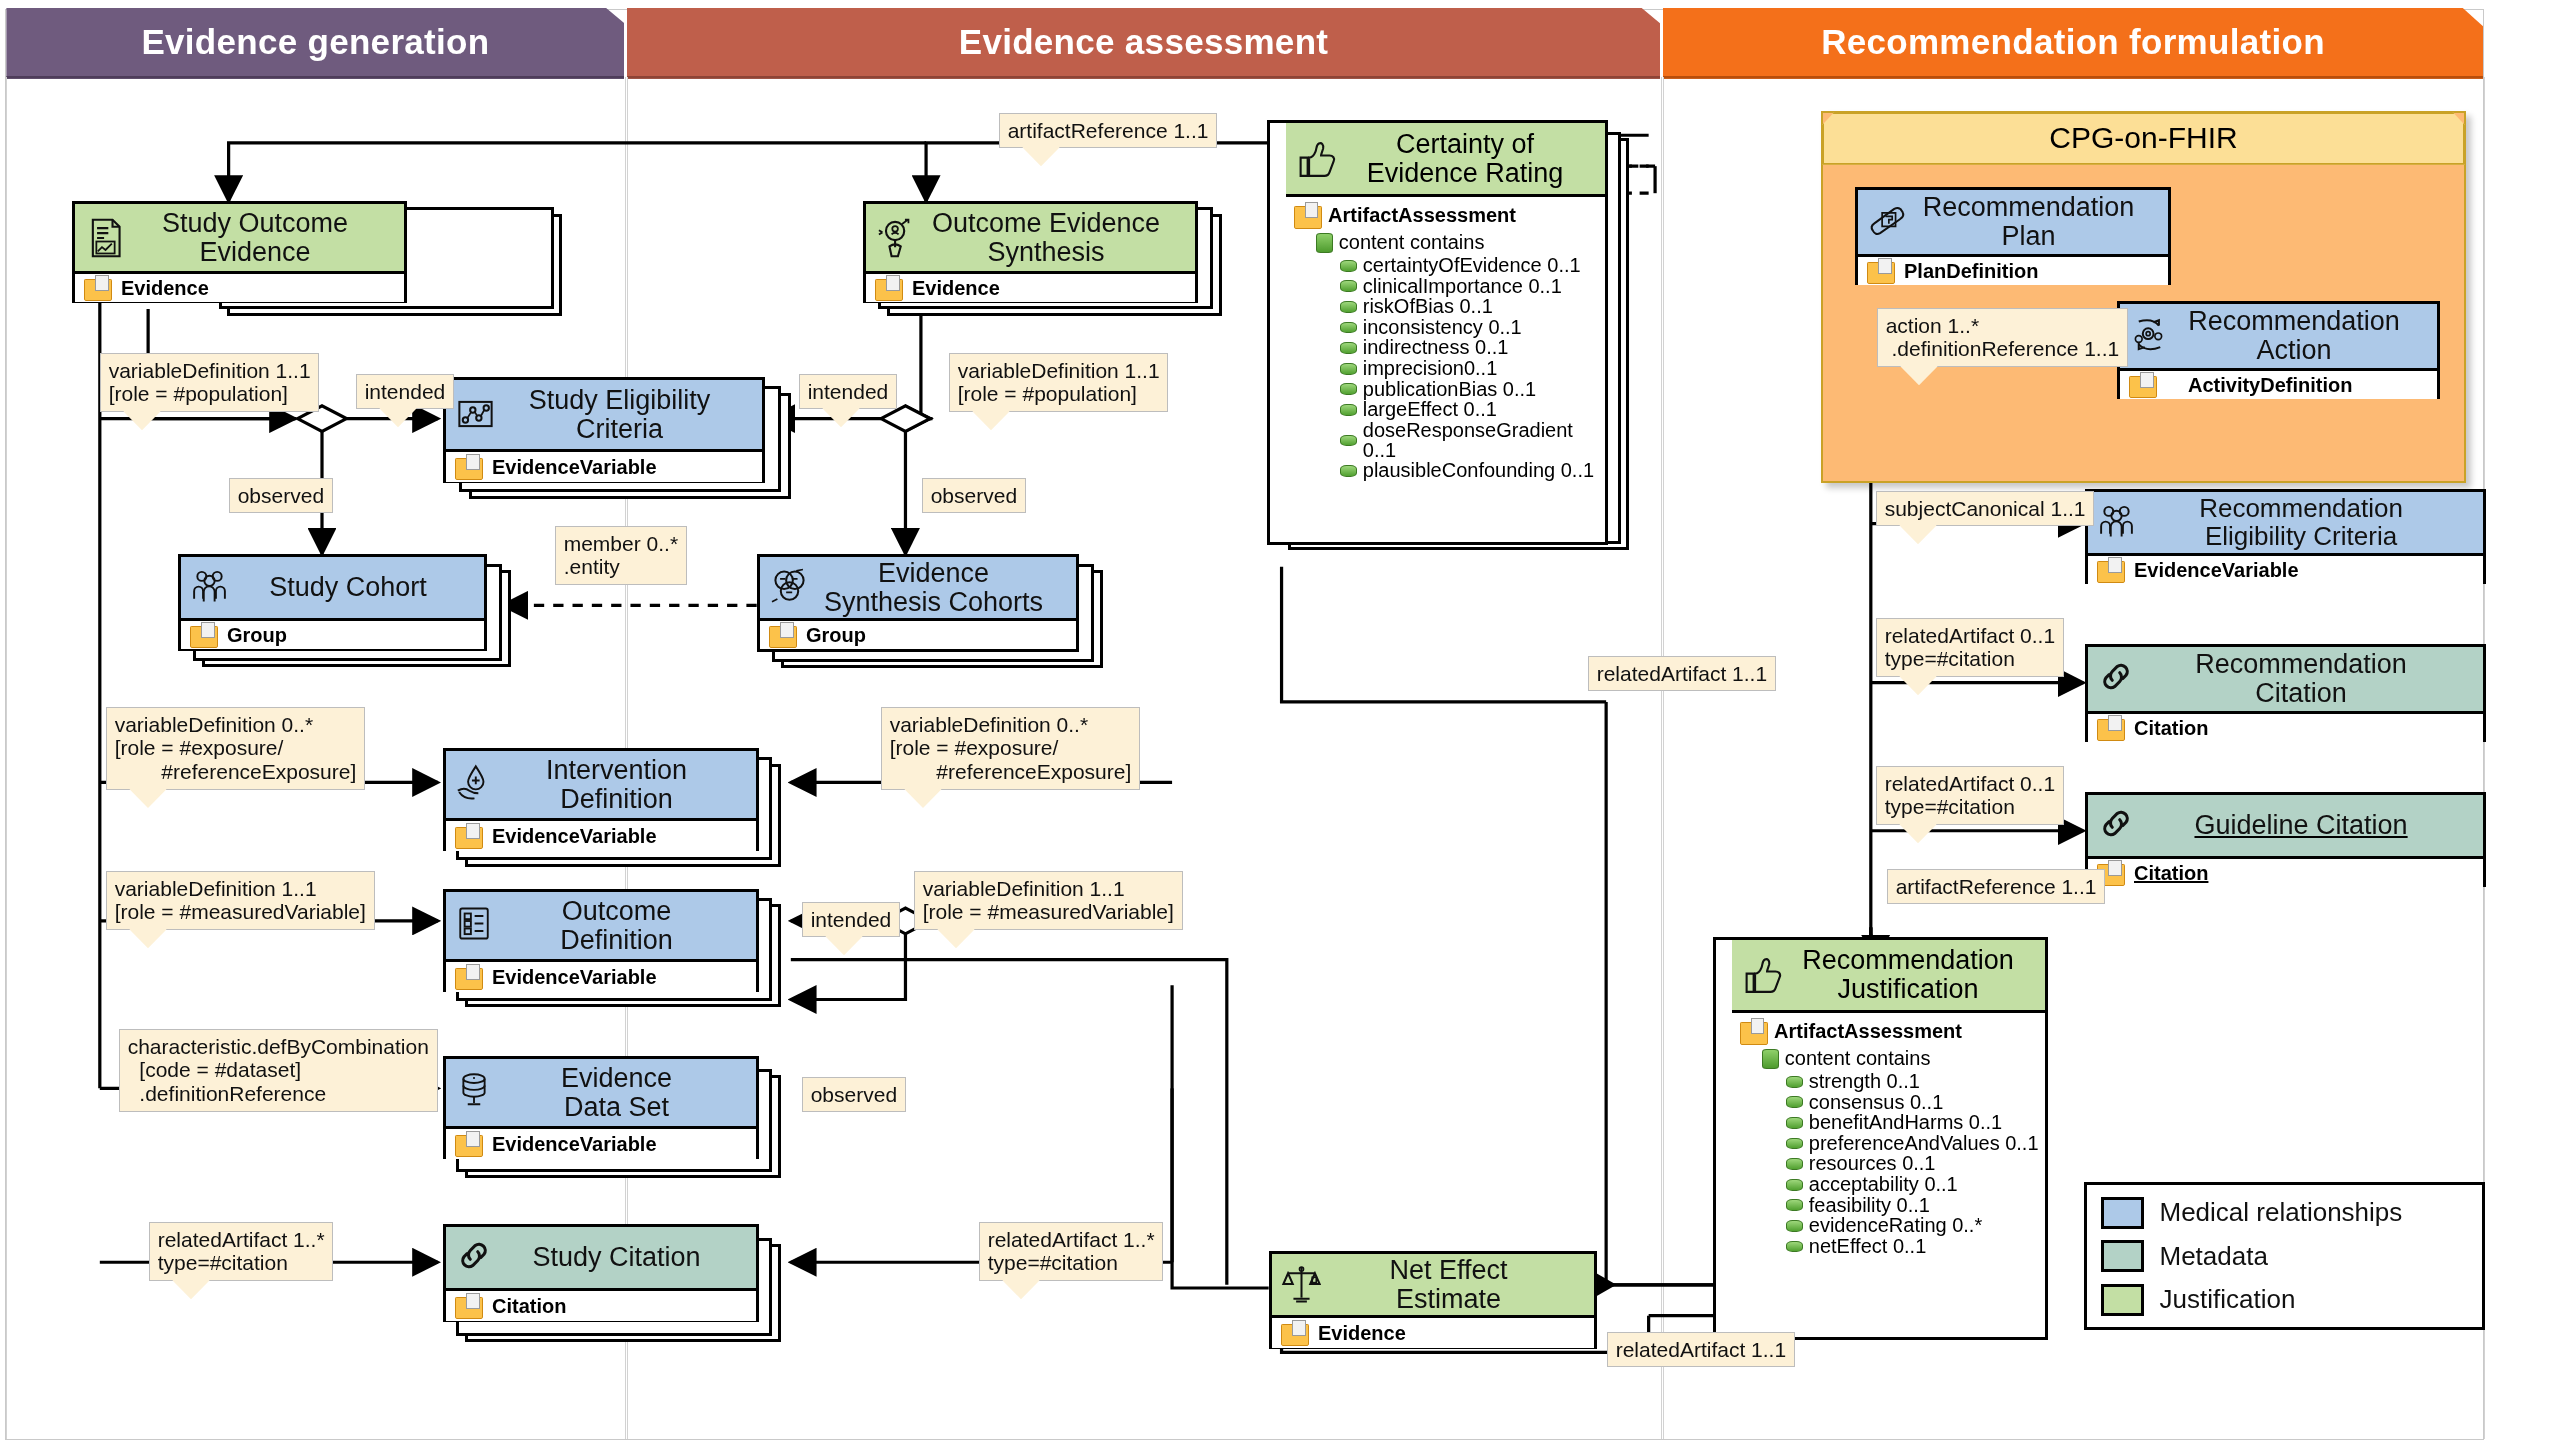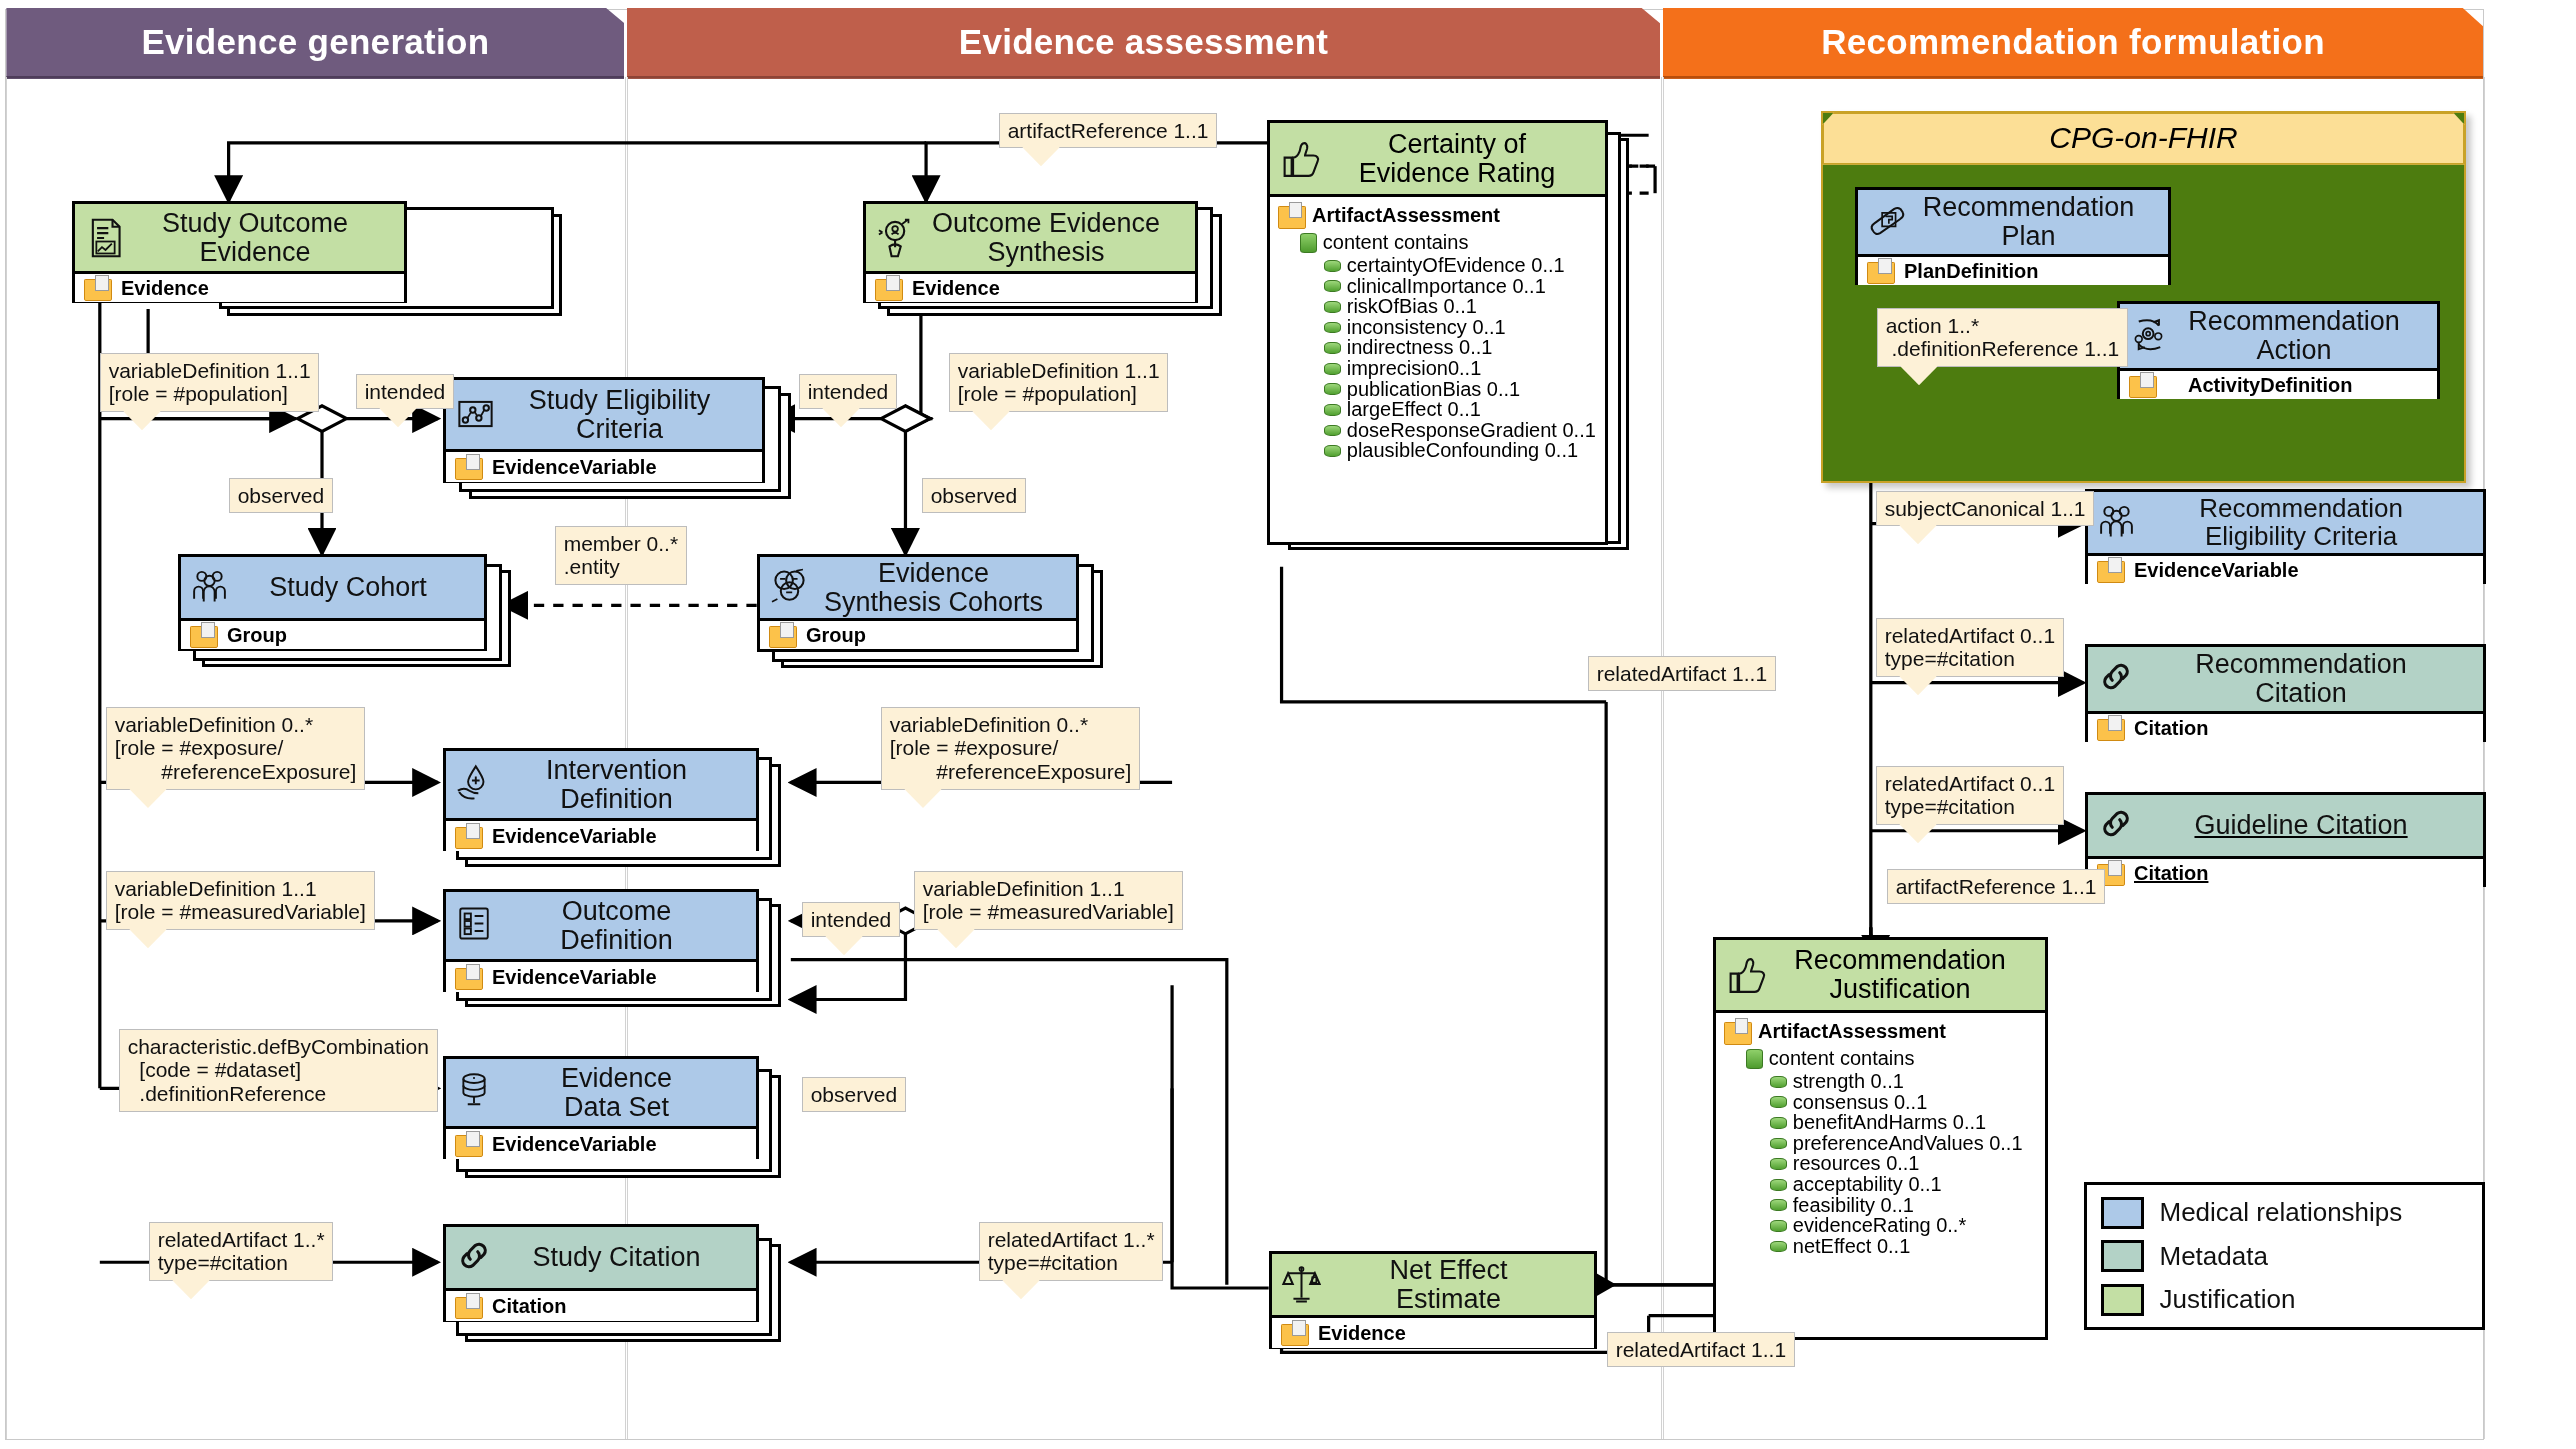--- a/index.html
+++ b/index.html
@@ -23,21 +23,21 @@
   .cls .ft{display:flex;align-items:center;gap:9px;padding:0 9px;box-sizing:border-box;background:#fff;}
   .cls .ft .lbl{font-size:20px;font-weight:bold;color:#000;}
   .blue .hd{background:#adc9e8;}
   .teal .hd{background:#b3d2c6;}
   .green .hd{background:#c3dfa4;}
 
   
   .stack1,.stack2{position:absolute;border:3.2px solid #000;box-sizing:border-box;background:#fff;}
 
   
-  .attrbox{position:absolute;box-sizing:border-box;border:3.2px solid #000;background:#fff;}
+  .attrbox{position:absolute;box-sizing:border-box;border:3.2px solid #000;background:#fff;padding-left:16px;}
   .attrbox .hd{display:flex;align-items:center;justify-content:center;border-bottom:3.2px solid #000;position:relative;background:#c3dfa4;}
   .attrbox .hd .title{font-size:27px;line-height:1.06;text-align:center;padding-left:39px;}
   .attrbox .hd .ico{position:absolute;left:9px;top:50%;transform:translateY(-50%);width:45px;height:45px;}
   .attrbox .body{padding:5.2px 6.4px 6.4px 7.7px;}
   .attrbox .res{display:flex;align-items:center;gap:6.4px;font-size:20px;font-weight:bold;margin-bottom:2.6px;}
   .attrbox .cc{display:flex;align-items:center;gap:6.4px;font-size:20px;margin-left:22px;margin-bottom:1.3px;}
   .attrbox .it{display:flex;align-items:center;gap:6.4px;font-size:20px;margin-left:46px;line-height:1.0;margin-bottom:0.6px;}
 
   
   .fld{width:28px;height:26px;position:relative;flex:0 0 auto;}
@@ -50,22 +50,22 @@
   .cylsm:before{content:"";position:absolute;left:0;top:1.3px;width:15.5px;height:9.7px;background:linear-gradient(#9ed77c,#51a030);border:1.3px solid #3c7a23;border-radius:6.4px/3.9px;}
 
   
   .note{position:absolute;box-sizing:border-box;background:#fdf1d7;border:1.9px solid #bdbdbd;
         font-size:21px;line-height:1.14;color:#111;padding:4.5px 7.7px 4.5px 7.7px;white-space:pre;}
   .note.tailb:after{content:"";position:absolute;left:22px;bottom:-19.3px;width:36px;height:19.3px;
         background:#fdf1d7;border-left:1.9px solid #bdbdbd;border-right:1.9px solid #bdbdbd;
         clip-path:polygon(0 0,100% 0,50% 100%);}
 
   
-  .pkg{position:absolute;background:#4d7c0f;border:2.6px solid #c9a227;box-sizing:border-box;
-       box-shadow:5.2px 5.2px 6.4px rgba(0,0,0,.22);font-style:italic;}
+  .pkg{position:absolute;background:#fdba74;border:2.6px solid #c9a227;box-sizing:border-box;
+       box-shadow:5.2px 5.2px 6.4px rgba(0,0,0,.22);}
   .pkg .ptab{position:absolute;left:-1.3px;top:-1.3px;right:-1.3px;height:53px;background:#fcdf96;
        border:2.6px solid #c9a227;box-sizing:border-box;display:flex;align-items:center;justify-content:center;
        font-size:30px;}
 
   
   .legend{position:absolute;border:3.2px solid #000;background:#fff;box-sizing:border-box;padding:11.6px 14px;}
   .legend .row{display:flex;align-items:center;gap:15.5px;margin-bottom:11.6px;}
   .legend .sw{width:43px;height:32px;border:3.2px solid #000;box-sizing:border-box;}
   .legend .lt{font-size:26px;color:#111;}
 

